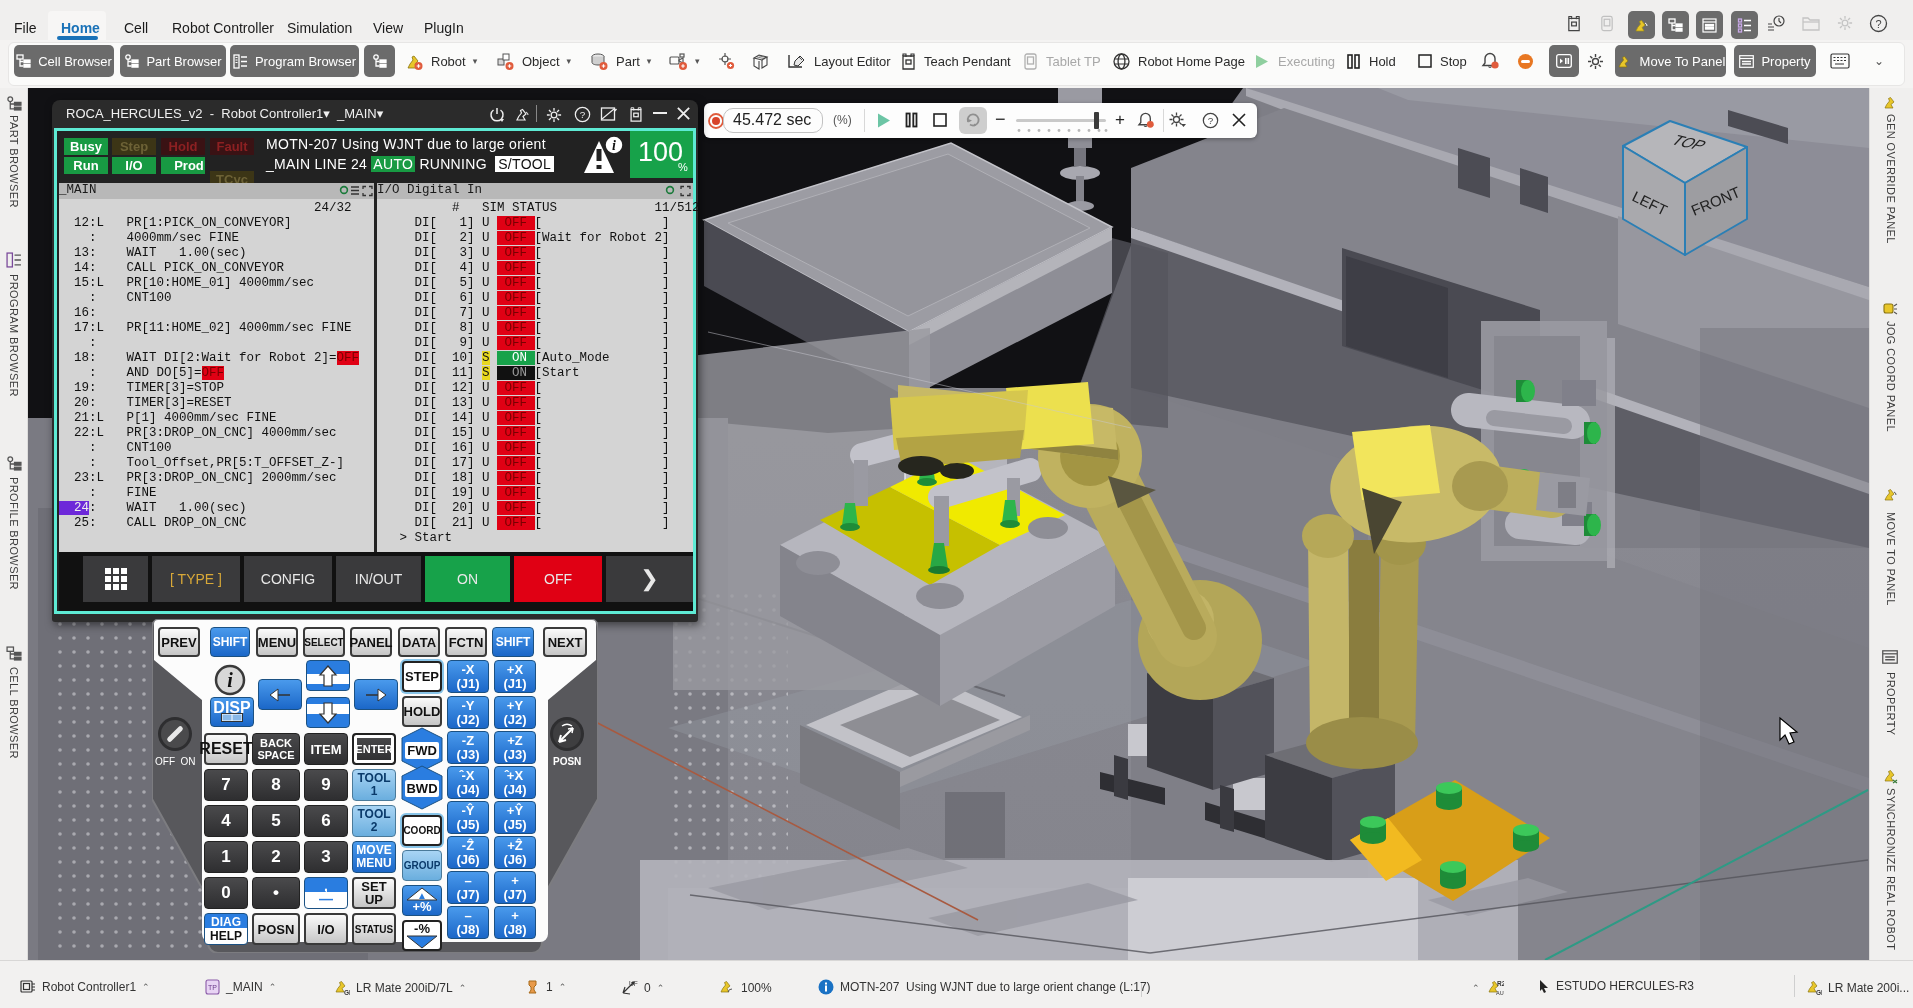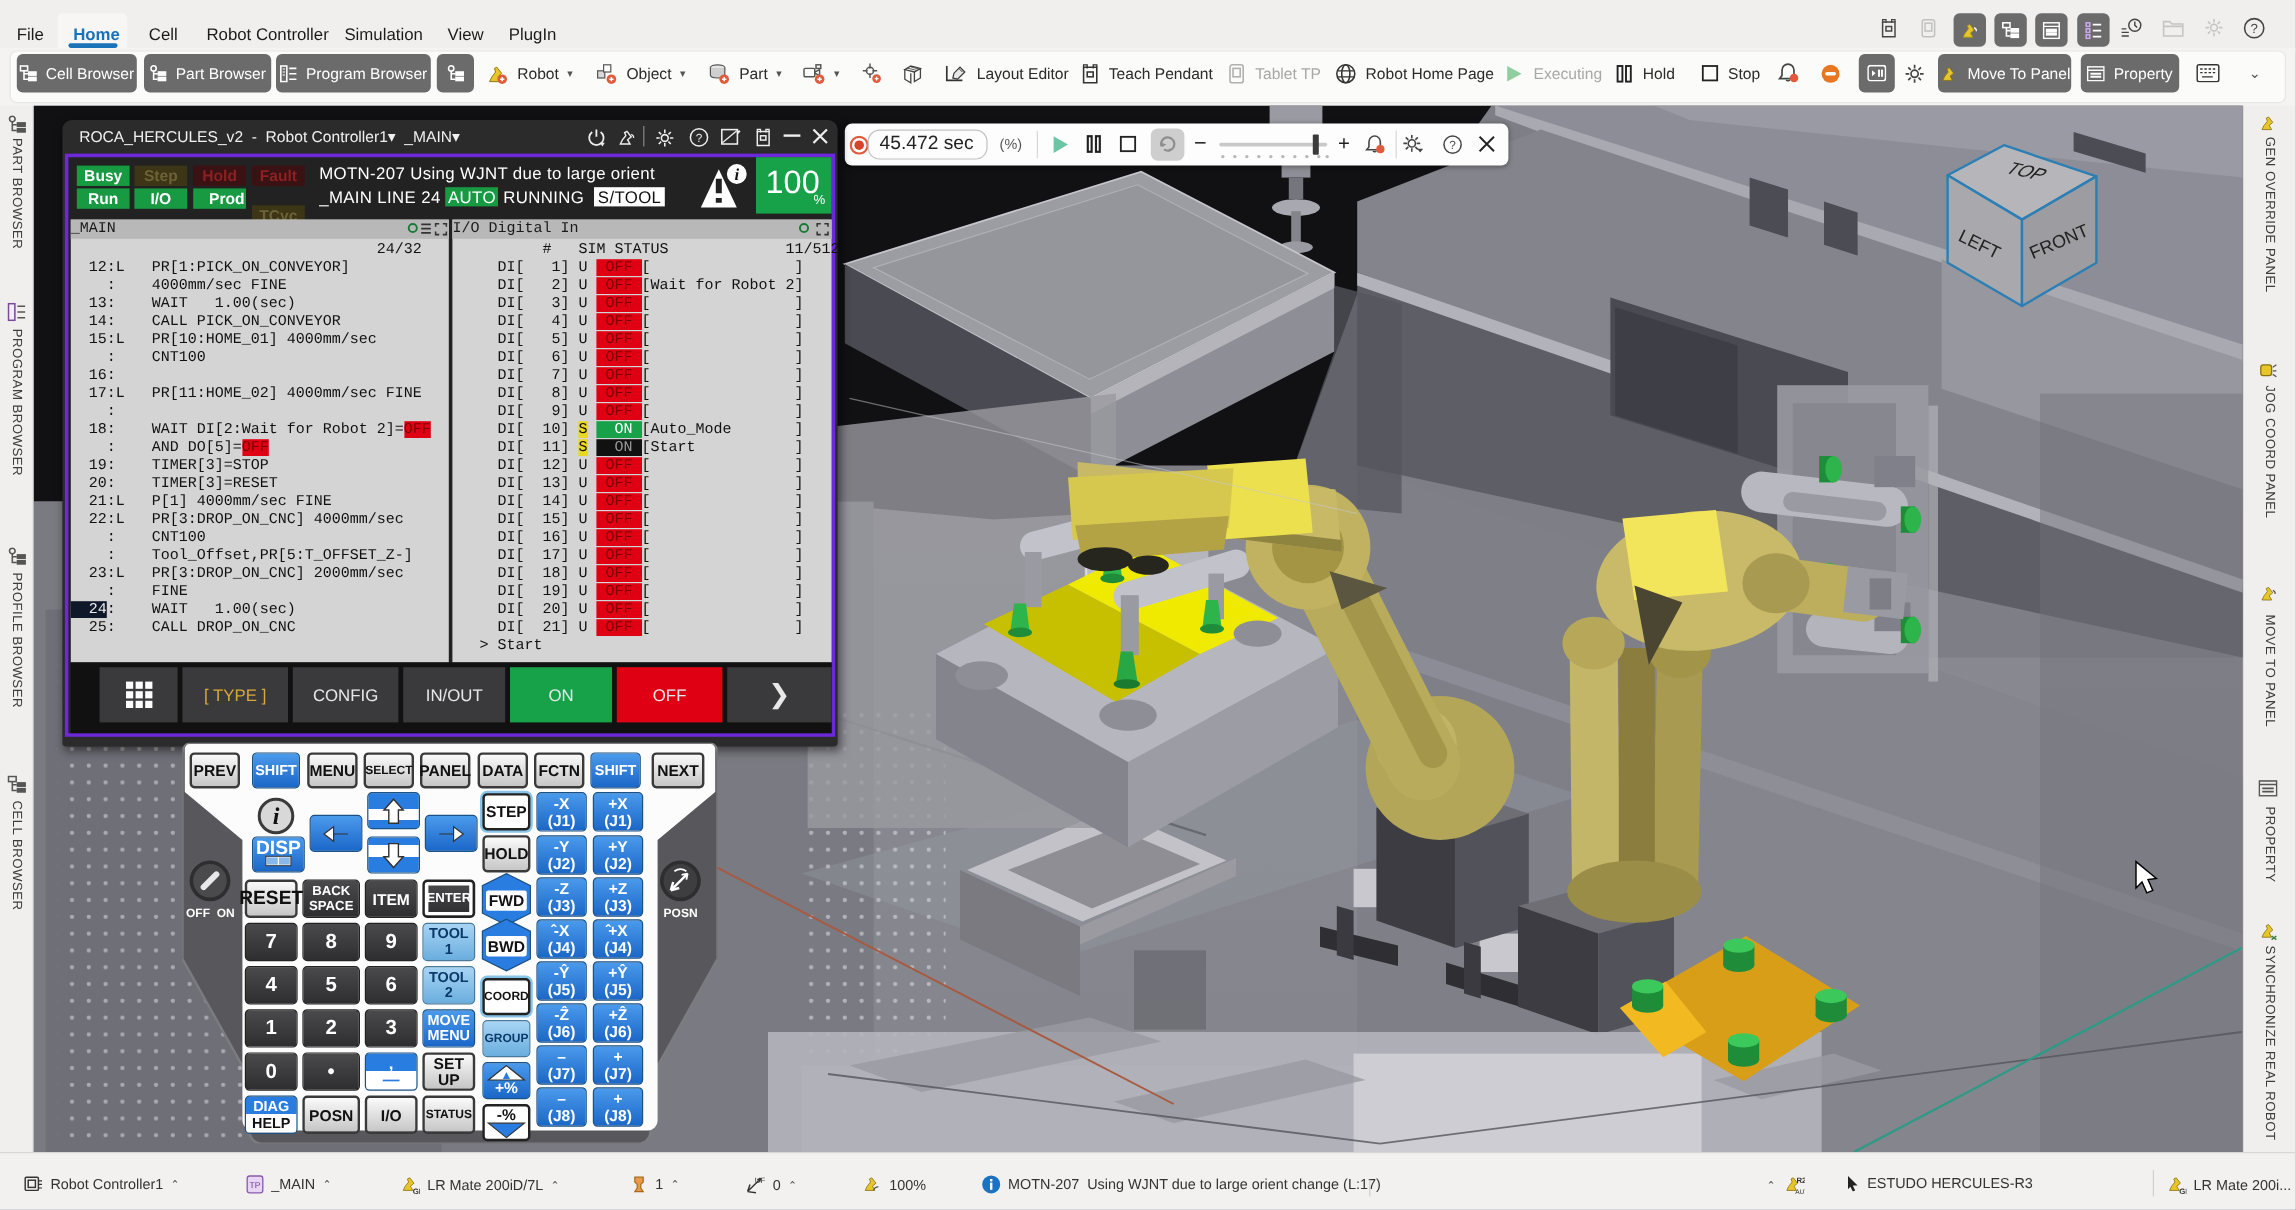--- a/index.html
+++ b/index.html
@@ -29,21 +29,21 @@
   #viewport { position:absolute; left:28px; top:88px; width:1841px; height:872px; background:#8f8f97; overflow:hidden; }
   
   #statusbar { position:absolute; left:0; top:960px; width:1913px; height:48px; background:#f2f1f0; border-top:1px solid #d8d7d6; font-size:12px; color:#333; }
   .sitem { position:absolute; top:18px; display:flex; align-items:center; gap:6px; }
   .caret { font-size:9px; color:#555; }
   
   #playbar { position:absolute; left:704px; top:103px; width:553px; height:35px; background:#fdfdfd; border-radius:6px; box-shadow:0 1px 4px rgba(0,0,0,0.35); }
   
   #tpwin { position:absolute; left:52px; top:100px; width:646px; height:522px; background:#2b2b2b; border-radius:8px 8px 3px 3px; box-shadow:2px 3px 8px rgba(0,0,0,0.5); }
   #tptitle { position:absolute; left:0; top:0; width:100%; height:28px; color:#f0f0f0; font-size:13px; }
-  #tpscreen { position:absolute; left:2px; top:28px; width:642px; height:486px; border:3px solid #6d28d9; background:#222; }
+  #tpscreen { position:absolute; left:2px; top:28px; width:642px; height:486px; border:3px solid #5eead4; background:#222; }
   .led { position:absolute; width:44px; height:17px; font-size:13px; font-weight:bold; text-align:center; line-height:17px; }
   .ledg { background:#189a43; color:#fff; }
   .ledr { background:#3a1214; color:#8c2022; }
   .ledo { background:#3c3516; color:#6d6236; }
   #progpane { position:absolute; left:2px; top:52px; width:315px; height:369px; background:#d4d4d4; }
   #iopane { position:absolute; left:320px; top:52px; width:316px; height:369px; background:#d4d4d4; }
   .panehdr { position:absolute; left:0; top:0; width:100%; height:16px; background:#b8b8b8; color:#1a1a1a; font-size:12.5px; font-family:"Liberation Mono",monospace; }
   .mono { font-family:"Liberation Mono",monospace; font-size:12.5px; color:#111; white-space:pre; line-height:15px; }
   #fkeys { position:absolute; left:2px; top:421px; width:634px; height:59px; background:#111; }
   .fkey { position:absolute; top:4px; height:46px; background:#3a3a3c; color:#e8e8e8; font-size:14px; display:flex; align-items:center; justify-content:center; }
@@ -800,21 +800,21 @@
   18:    WAIT DI[2:Wait for Robot 2]=<span style="background:#e00014; color:#7a0000;">OFF</span>
     :    AND DO[5]=<span style="background:#e00014; color:#7a0000;">OFF</span>
   19:    TIMER[3]=STOP
   20:    TIMER[3]=RESET
   21:L   P[1] 4000mm/sec FINE
   22:L   PR[3:DROP_ON_CNC] 4000mm/sec
     :    CNT100
     :    Tool_Offset,PR[5:T_OFFSET_Z-]
   23:L   PR[3:DROP_ON_CNC] 2000mm/sec
     :    FINE
-<span style="background:#0f172a; color:#eee;">  24</span>:    WAIT   1.00(sec)
+<span style="background:#6d28d9; color:#eee;">  24</span>:    WAIT   1.00(sec)
   25:    CALL DROP_ON_CNC</div>
       </div>
 
       <div id="iopane">
         <div class="panehdr">I/O Digital In
           <svg class="abs" style="left:288px; top:2px;" width="26" height="12" viewBox="0 0 26 12">
             <circle cx="5" cy="5" r="3.4" fill="none" stroke="#1a7a3a" stroke-width="1.6"></circle>
             <g stroke="#333" stroke-width="1.3" fill="none">
               <path d="M16 4V1.5h3M25 4V1.5h-3M16 8v2.5h3M25 8v2.5h-3"></path>
             </g>
@@ -999,21 +999,21 @@
     <div class="kbtn kblue" style="left:295px; top:252px; width:42px; height:33px; font-size:13px; line-height:14px;">–<br>(J7)</div>
     <div class="kbtn kblue" style="left:342px; top:252px; width:42px; height:33px; font-size:13px; line-height:14px;">+<br>(J7)</div>
     <div class="kbtn kblue" style="left:295px; top:287px; width:42px; height:33px; font-size:13px; line-height:14px;">–<br>(J8)</div>
     <div class="kbtn kblue" style="left:342px; top:287px; width:42px; height:33px; font-size:13px; line-height:14px;">+<br>(J8)</div>
 
     <svg class="abs" style="left:5px; top:97px;" width="36" height="36" viewBox="0 0 36 36">
       <circle cx="18" cy="18" r="17" fill="#2e2e30"></circle>
       <circle cx="18" cy="18" r="14" fill="#4a4a4c"></circle>
       <rect x="8" y="15.5" width="20" height="5" rx="2.5" fill="#e8e8e8" transform="rotate(-45 18 18)"></rect>
     </svg>
-    <div class="abs" style="left:3px; top:137px; color:#fff; font-size:10px; font-weight:bold;">OFF&nbsp; ON</div>
+    <div class="abs" style="left:3px; top:137px; color:#fff; font-size:10px; font-weight:normal;">OFF&nbsp; ON</div>
     <svg class="abs" style="left:397px; top:97px;" width="36" height="36" viewBox="0 0 36 36">
       <circle cx="18" cy="18" r="17" fill="#2e2e30"></circle>
       <circle cx="18" cy="18" r="14" fill="#3e3e40"></circle>
       <g stroke="#fff" stroke-width="2" fill="none">
         <path d="M10 26L24 12M10 26l2-7M10 26l7-2"></path>
         <path d="M24 12l-5 1M24 12l-1 5" stroke-width="1.5"></path>
         <path d="M13 10c3-2 7-2 10 0" stroke-width="1.5"></path>
       </g>
     </svg>
     <div class="abs" style="left:401px; top:137px; color:#fff; font-size:10px; font-weight:bold;">POSN</div>

